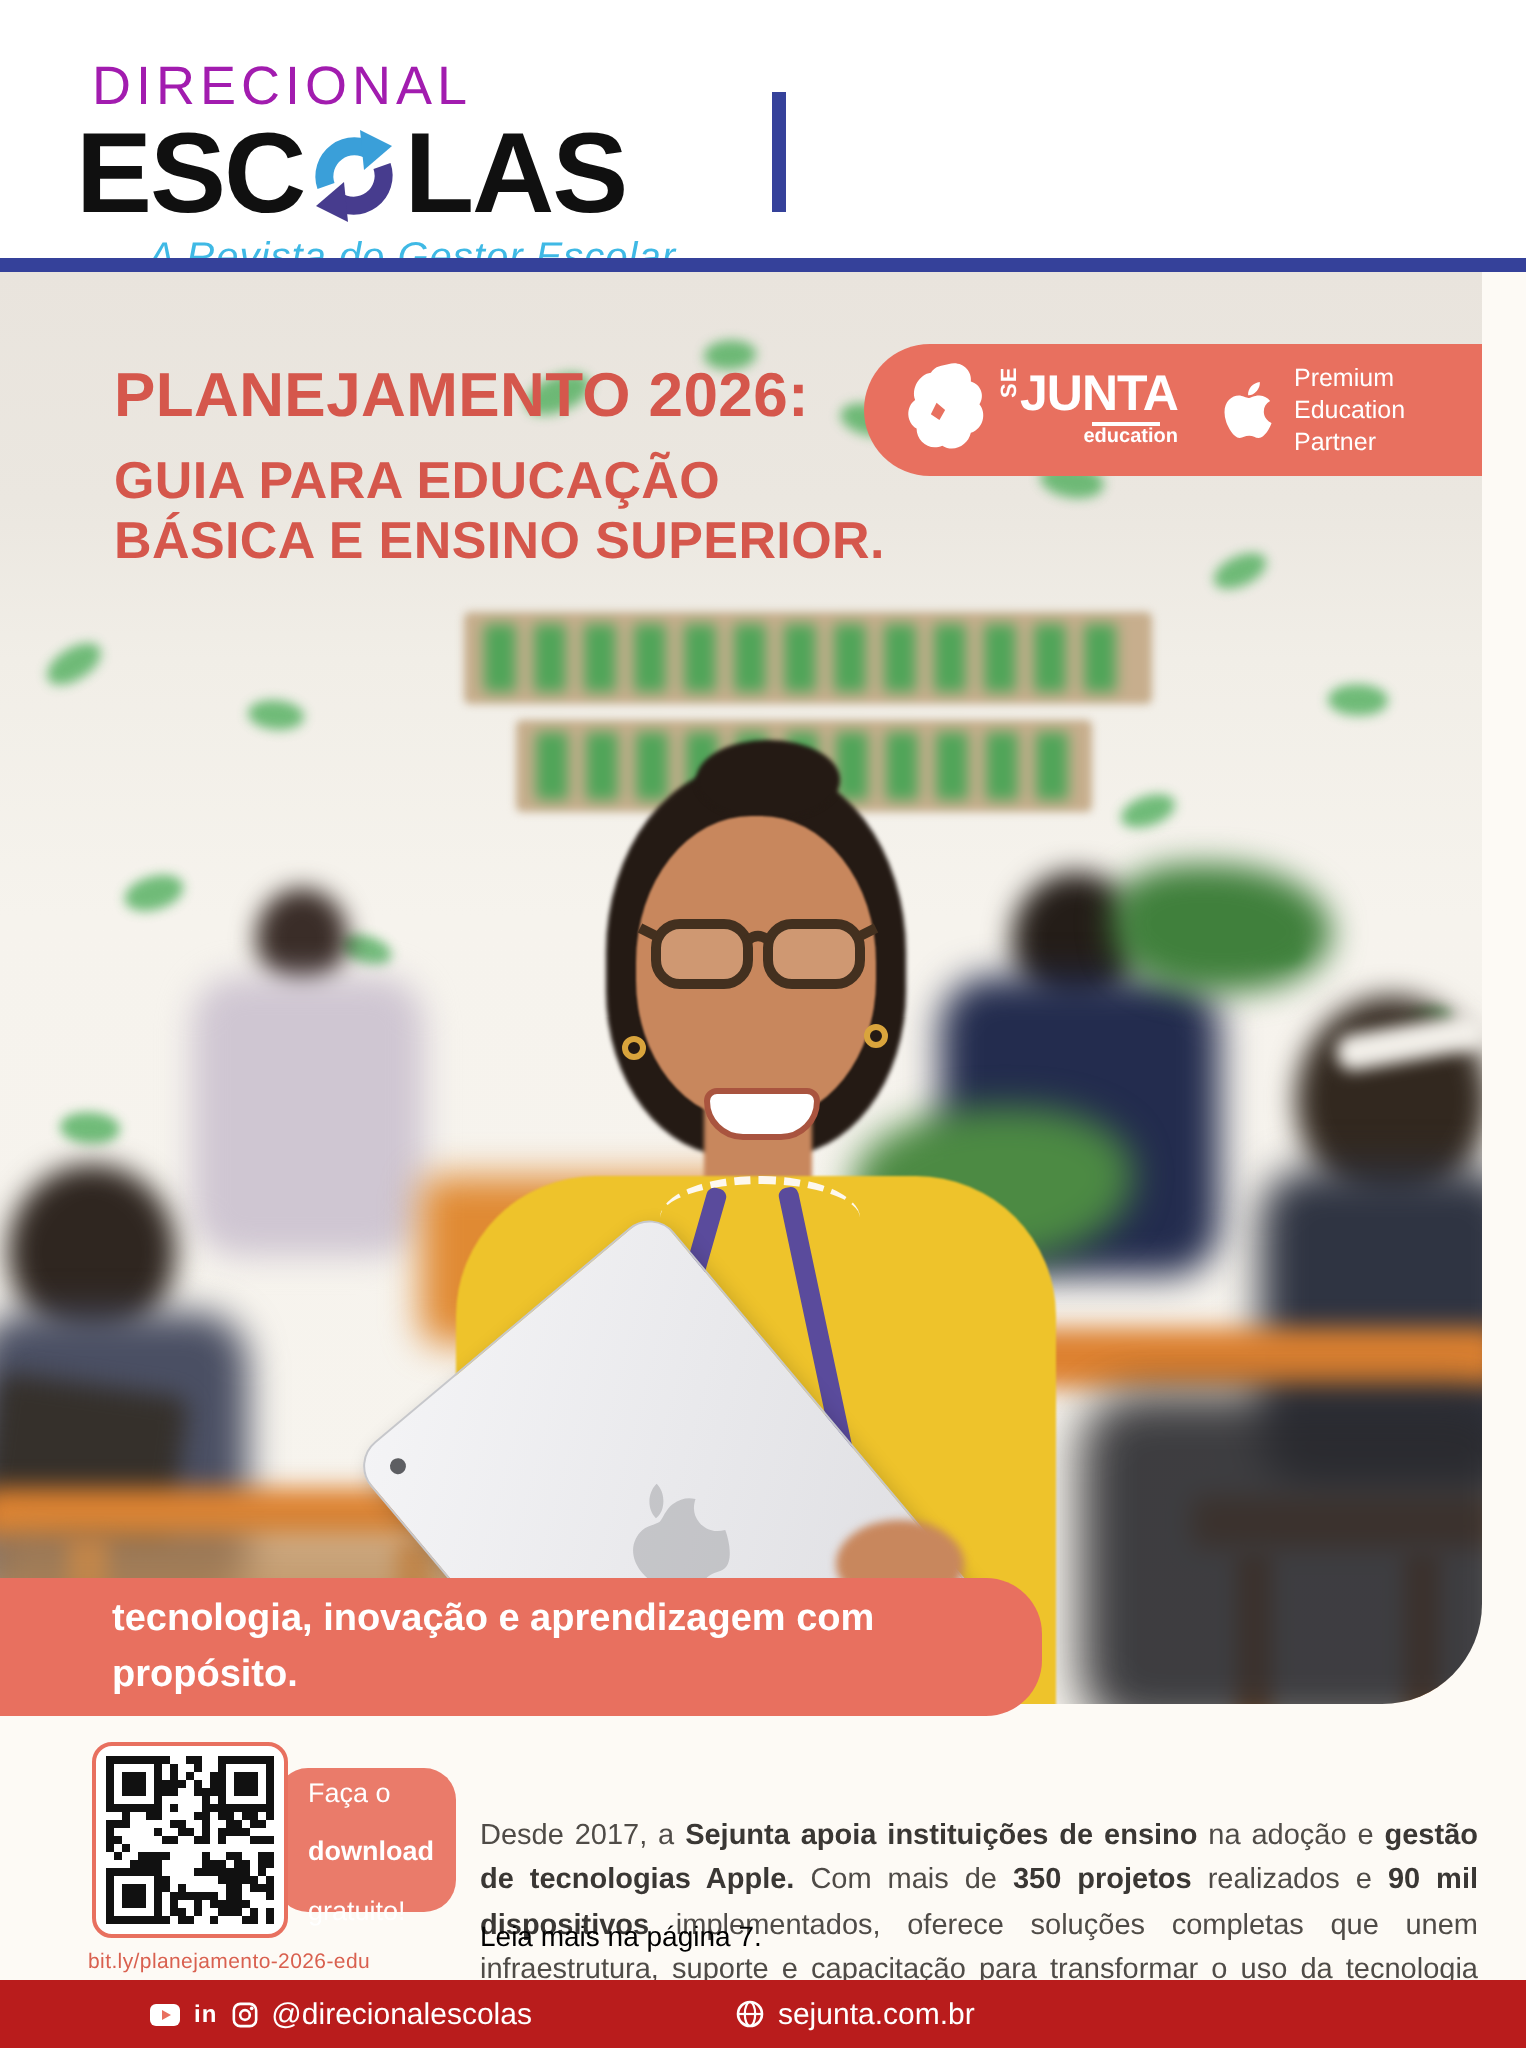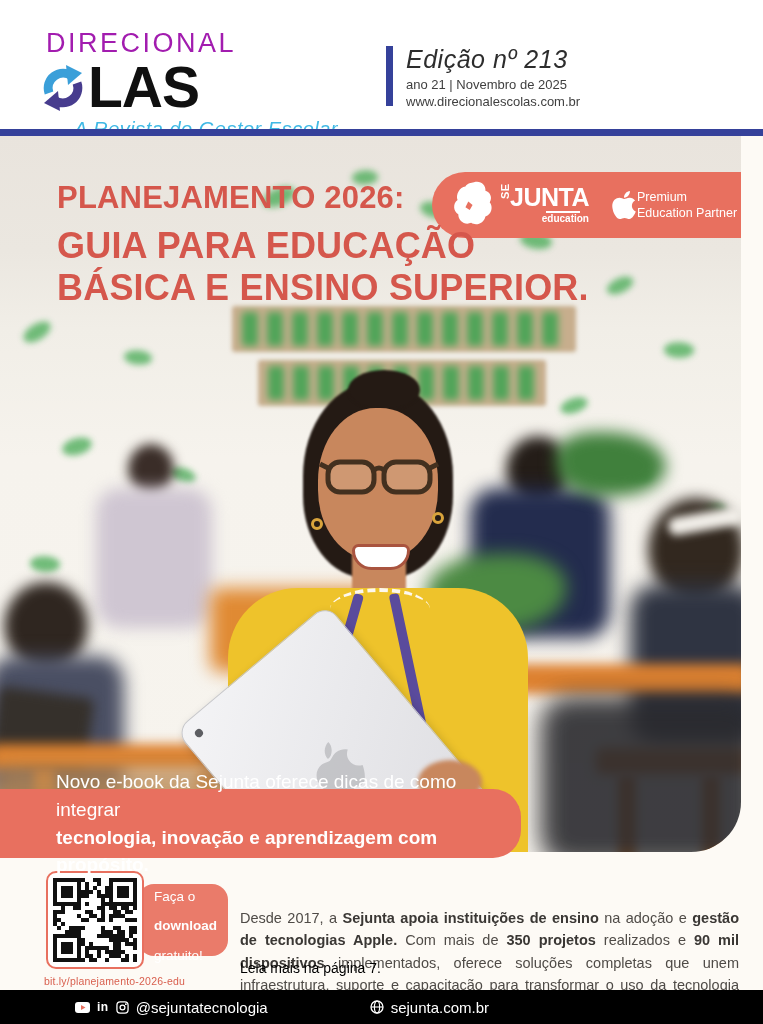--- a/index.html
+++ b/index.html
@@ -42,26 +42,26 @@
   #badge{position:absolute;left:432px;top:172px;width:309px;height:66px;background:#e8705f;
          border-radius:33px 0 0 33px;display:flex;align-items:center;color:#fff;}
   .sj-blob{width:44px;height:50px;margin-left:20px;flex:none;}
   .sj-text{display:flex;align-items:flex-start;margin-left:2px;}
   .sj-se{font-size:11px;font-weight:900;transform:rotate(-90deg);letter-spacing:.5px;width:14px;flex:none;}
   .sj-right{display:flex;flex-direction:column;align-items:flex-end;margin-left:-2px;}
   .sj-junta{font-size:25px;font-weight:900;letter-spacing:-.5px;line-height:.9;}
   .sj-edu{display:flex;align-items:center;font-size:10px;font-weight:700;margin-top:2px;flex-direction:column;}
   .sj-edu .rule{display:inline-block;width:34px;height:2px;background:#fff;margin-right:4px;}
   .badge-apple{width:26px;height:32px;margin-left:22px;flex:none;}
-  .partner{font-size:12.5px;line-height:1.3;}
+  .partner{font-size:12.5px;line-height:1.3;margin-left:10px;}
 
   
   #headline{position:absolute;left:57px;top:180px;color:#d5574c;z-index:5;}
   .hl1{font-size:31px;font-weight:800;letter-spacing:.2px;}
-  .hl2{font-size:36px;font-weight:800;margin-top:9px;line-height:1.17;letter-spacing:.2px;}
+  .hl2{font-size:26px;font-weight:800;margin-top:9px;line-height:1.17;letter-spacing:.2px;}
 
   
   #banner{position:absolute;left:0;top:789px;width:521px;height:69px;background:#e8705f;z-index:20;
           border-radius:0 28px 28px 0;display:flex;flex-direction:column;justify-content:center;padding-left:56px;color:#fff;}
   .bn1{font-size:19px;font-weight:400;line-height:1.45;}
   .bn2{font-size:19px;font-weight:700;line-height:1.45;}
 
   
   #qr-frame{position:absolute;left:46px;top:871px;width:98px;height:98px;background:#fff;border:2px solid #e8705f;
             border-radius:10px;padding:5px;z-index:6;}
@@ -71,52 +71,48 @@
   #dl-bubble div{font-size:13.5px;line-height:1.3;margin-top:12px;}
   #dl-bubble .b{font-weight:700;}
   #qr-link{position:absolute;left:44px;top:975px;font-size:10.5px;color:#d9604f;letter-spacing:.2px;}
 
   #lead{position:absolute;left:240px;top:907px;width:499px;font-size:14.5px;line-height:1.55;color:#4f4b47;
         text-align:justify;}
   #lead .b{font-weight:700;color:#3a3734;}
   #readmore{position:absolute;left:240px;top:960px;font-size:14px;color:#000000;}
 
   
-  #footer{position:absolute;left:0;top:990px;width:763px;height:34px;background:#000000;color:#fff;
+  #footer{position:absolute;left:0;top:990px;width:763px;height:34px;background:#b91c1c;color:#fff;
           display:flex;align-items:center;font-size:15px;}
   .f-group{display:flex;align-items:center;gap:7px;}
   .f-icon{display:inline-flex;align-items:center;justify-content:center;}
   .f-in{font-size:12px;font-weight:700;color:#fff;letter-spacing:.5px;}
 </style>
 </head>
 <body>
 
 <div id="page">
 
   <div id="header">
     <div id="logo">
       <div class="logo-top">DIRECIONAL</div>
       <div class="logo-main">
+        <span>ESC</span>
         <svg viewBox="0 0 48 48">
           <path d="M10 29 A15 15 0 0 1 33 12" fill="none" stroke="#3a9fd9" stroke-width="9"></path>
           <polygon points="27,1 43,9 29,21" fill="#3a9fd9"></polygon>
           <path d="M38 19 A15 15 0 0 1 15 36" fill="none" stroke="#473c8e" stroke-width="9"></path>
           <polygon points="21,47 5,39 19,27" fill="#473c8e"></polygon>
         </svg>
         <span>LAS</span>
       </div>
       <div class="logo-tag">A Revista do Gestor Escolar</div>
     </div>
     <div id="edition">
       <div class="ed-bar"></div>
-      <div>
-        <div class="ed-title">Edição nº 213</div>
-        <div class="ed-sub">ano 21 | Novembro de 2025</div>
-        <div class="ed-url">www.direcionalescolas.com.br</div>
-      </div>
     </div>
   </div>
   <div id="navy-rule"></div>
 
   <div id="cover">
 
     <div class="leaf" style="left:262px;top:52px;width:34px;height:18px;transform:rotate(-15deg)"></div>
     <div class="leaf" style="left:420px;top:66px;width:30px;height:16px;transform:rotate(20deg)"></div>
     <div class="leaf" style="left:352px;top:34px;width:26px;height:15px;transform:rotate(5deg)"></div>
     <div class="leaf" style="left:22px;top:188px;width:30px;height:16px;transform:rotate(-25deg)"></div>
@@ -217,21 +213,20 @@
     <svg class="badge-apple" viewBox="0 0 384 512">
       <path fill="#ffffff" d="M318.7 268.7c-.2-36.7 16.4-64.4 50-84.8-18.8-26.9-47.2-41.7-84.7-44.6-35.5-2.8-74.3 20.7-88.5 20.7-15 0-49.4-19.7-76.4-19.7C63.3 141.2 4 184.8 4 273.5q0 39.3 14.4 81.2c12.8 36.7 59 126.7 107.2 125.2 25.2-.6 43-17.9 75.8-17.9 31.8 0 48.3 17.9 76.4 17.9 48.6-.7 90.4-82.5 102.6-119.3-65.2-30.7-61.7-90-61.7-91.9zm-56.6-164.2c27.3-32.4 24.8-61.9 24-72.5-24.1 1.4-52 16.4-67.9 34.9-17.5 19.8-27.8 44.3-25.6 71.9 26.1 2 49.9-11.4 69.5-34.3z"></path>
     </svg>
     <div class="partner">
       <div>Premium</div>
       <div>Education Partner</div>
     </div>
   </div>
 
   <div id="banner">
-    <div class="bn1">Novo e-book da Sejunta oferece dicas de como integrar</div>
     <div class="bn2">tecnologia, inovação e aprendizagem com propósito.</div>
   </div>
 
   <div id="dl-bubble">
     <div>Faça o</div>
     <div class="b">download</div>
     <div>gratuito!</div>
   </div>
   <div id="qr-frame">
     <svg id="qr" viewBox="0 0 21 21" shape-rendering="crispEdges">
@@ -487,21 +482,21 @@
           </svg>
       </span>
       <span class="f-icon f-in">in</span>
       <span class="f-icon">
         <svg width="13" height="13" viewBox="0 0 14 14">
             <rect x="1" y="1" width="12" height="12" rx="3.5" fill="none" stroke="#fff" stroke-width="1.4"></rect>
             <circle cx="7" cy="7" r="2.6" fill="none" stroke="#fff" stroke-width="1.4"></circle>
             <circle cx="10.6" cy="3.4" r="1" fill="#fff"></circle>
           </svg>
       </span>
-      <span>@sejuntatecnologia</span>
+      <span>@direcionalescolas</span>
     </div>
     <div class="f-group" style="margin-left:102px">
       <span class="f-icon">
         <svg width="14" height="14" viewBox="0 0 14 14">
             <circle cx="7" cy="7" r="6" fill="none" stroke="#fff" stroke-width="1.3"></circle>
             <ellipse cx="7" cy="7" rx="2.6" ry="6" fill="none" stroke="#fff" stroke-width="1.1"></ellipse>
             <path d="M1 7 H13" stroke="#fff" stroke-width="1.1"></path>
           </svg>
       </span>
       <span>sejunta.com.br</span>

